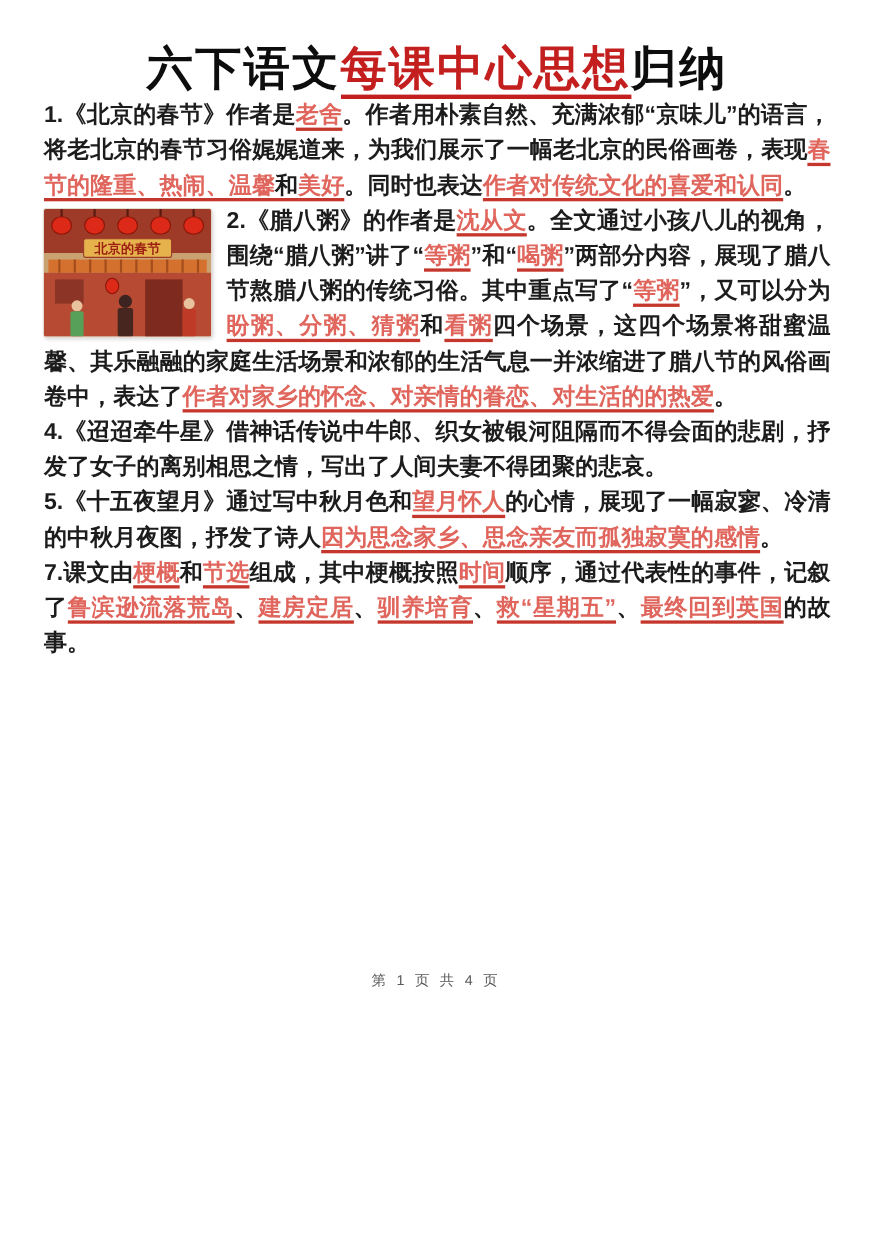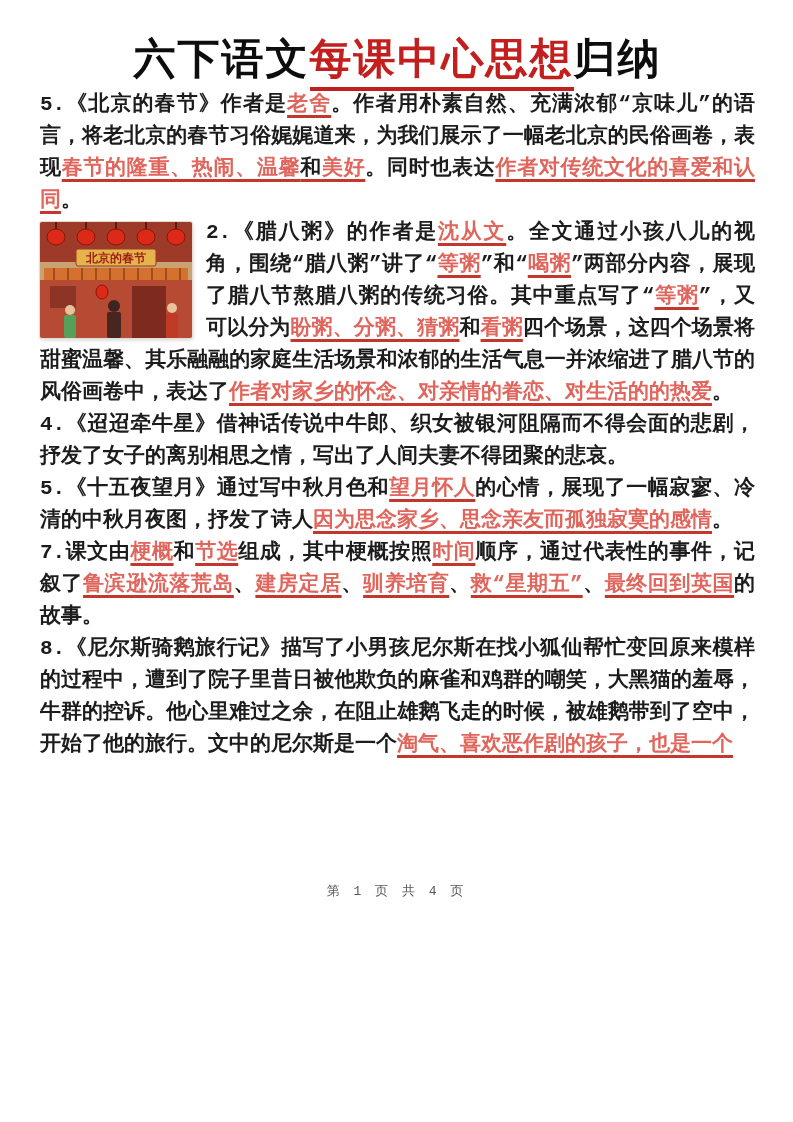--- a/index.html
+++ b/index.html
@@ -6,21 +6,21 @@
     --accent:#c41f1f;
     --body-red:#e0655c;
     --underline-red:#c5372c;
     --ink:#1c1c1c;
   }
   html,body{margin:0;padding:0;background:#ffffff;}
   .page{
     position:relative;
     width:793px;height:926px;
     background:#ffffff;
-    font-family:Liberation Mono, monospace;
+    font-family:Liberation Sans, sans-serif;
     color:var(--ink);
     overflow:hidden;
     margin:0 auto;
   }
   .content{padding:36px 38px 0 40px;}
   .title{
     text-align:center;
     font-size:42px;
     font-weight:900;
     letter-spacing:2px;
@@ -86,21 +86,21 @@
 </head>
 <body>
 
 <div class="page">
   <div class="content">
 
     <div class="title"><span>六下语文</span><span class="hl">每课中心思想</span><span>归纳</span></div>
 
 
     <div class="paras" id="paragraphs">
-        <p class="para"><span class="">5.《北京的春节》作者是</span><span class="red">老舍</span><span class="">。作者用朴素自然、充满浓郁“京味儿”的语言，将老北京的春节习俗娓娓道来，为我们展示了一幅老北京的民俗画卷，表现</span><span class="red">春节的隆重、热闹、温馨</span><span class="dark-ul">和</span><span class="red">美好</span><span class="">。同时也表达</span><span class="red">作者对传统文化的喜爱和认同</span><span class="">。</span></p>
+        <p class="para"><span class="">1.《北京的春节》作者是</span><span class="red">老舍</span><span class="">。作者用朴素自然、充满浓郁“京味儿”的语言，将老北京的春节习俗娓娓道来，为我们展示了一幅老北京的民俗画卷，表现</span><span class="red">春节的隆重、热闹、温馨</span><span class="dark-ul">和</span><span class="red">美好</span><span class="">。同时也表达</span><span class="red">作者对传统文化的喜爱和认同</span><span class="">。</span></p>
         <p class="para">
     <svg class="illus" viewBox="0 0 152 116" xmlns="http://www.w3.org/2000/svg">
       <rect x="0" y="0" width="152" height="116" fill="#caa171"></rect>
       <rect x="0" y="0" width="152" height="40" fill="#9d3b28"></rect>
 
       <g>
         <line x1="16" y1="0" x2="16" y2="8" stroke="#5a1a10" stroke-width="2"></line>
         <line x1="46" y1="0" x2="46" y2="8" stroke="#5a1a10" stroke-width="2"></line>
         <line x1="76" y1="0" x2="76" y2="8" stroke="#5a1a10" stroke-width="2"></line>
         <line x1="106" y1="0" x2="106" y2="8" stroke="#5a1a10" stroke-width="2"></line>
@@ -140,18 +140,17 @@
         <circle cx="74" cy="84" r="6" fill="#3d2420"></circle>
         <rect x="67" y="90" width="14" height="26" rx="2" fill="#46261f"></rect>
         <circle cx="132" cy="86" r="5" fill="#e8c39e"></circle>
         <rect x="126" y="91" width="12" height="25" rx="2" fill="#c03a28"></rect>
       </g>
     </svg>
   <span class="">2.《腊八粥》的作者是</span><span class="red">沈从文</span><span class="">。全文通过小孩八儿的视角，围绕“腊八粥”讲了“</span><span class="red">等粥</span><span class="">”和“</span><span class="red">喝粥</span><span class="">”两部分内容，展现了腊八节熬腊八粥的传统习俗。其中重点写了“</span><span class="red">等粥</span><span class="">”，又可以分为</span><span class="red">盼粥、分粥、猜粥</span><span class="">和</span><span class="red">看粥</span><span class="">四个场景，这四个场景将甜蜜温馨、其乐融融的家庭生活场景和浓郁的生活气息一并浓缩进了腊八节的风俗画卷中，表达了</span><span class="red">作者对家乡的怀念、对亲情的眷恋、对生活的的热爱</span><span class="">。</span></p>
         <p class="para"><span class="">4.《迢迢牵牛星》借神话传说中牛郎、织女被银河阻隔而不得会面的悲剧，抒发了女子的离别相思之情，写出了人间夫妻不得团聚的悲哀。</span></p>
         <p class="para"><span class="">5.《十五夜望月》通过写中秋月色和</span><span class="red">望月怀人</span><span class="">的心情，展现了一幅寂寥、冷清的中秋月夜图，抒发了诗人</span><span class="red">因为思念家乡、思念亲友而孤独寂寞的感情</span><span class="">。</span></p>
         <p class="para"><span class="">7.课文由</span><span class="red">梗概</span><span class="">和</span><span class="red">节选</span><span class="">组成，其中梗概按照</span><span class="red">时间</span><span class="">顺序，通过代表性的事件，记叙了</span><span class="red">鲁滨逊流落荒岛</span><span class="">、</span><span class="red">建房定居</span><span class="">、</span><span class="red">驯养培育</span><span class="">、</span><span class="red">救“星期五”</span><span class="">、</span><span class="red">最终回到英国</span><span class="">的故事。</span></p>
-        <p class="para"><span class="">8.《尼尔斯骑鹅旅行记》描写了小男孩尼尔斯在找小狐仙帮忙变回原来模样的过程中，遭到了院子里昔日被他欺负的麻雀和鸡群的嘲笑，大黑猫的羞辱，牛群的控诉。他心里难过之余，在阻止雄鹅飞走的时候，被雄鹅带到了空中，开始了他的旅行。文中的尼尔斯是一个</span><span class="red">淘气、喜欢恶作剧的孩子，也是一个</span></p>
       </div>
   </div>
 
   <div class="footer">第 1 页 共 4 页</div>
 </div>
 
 </body></html>

